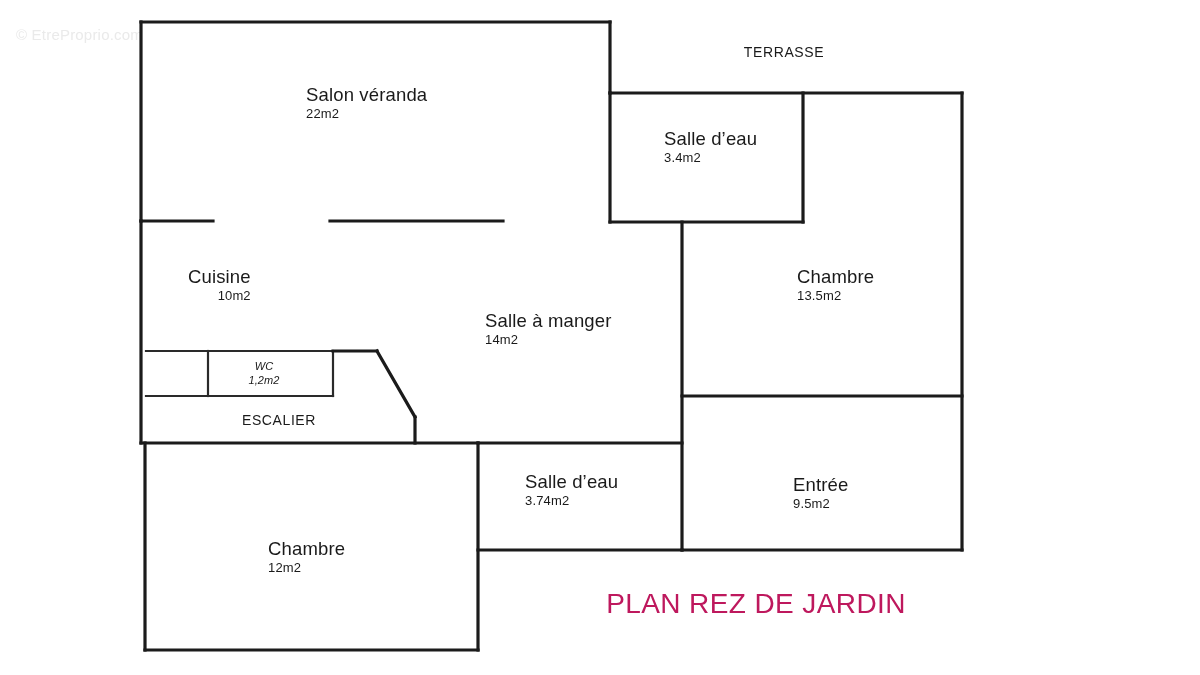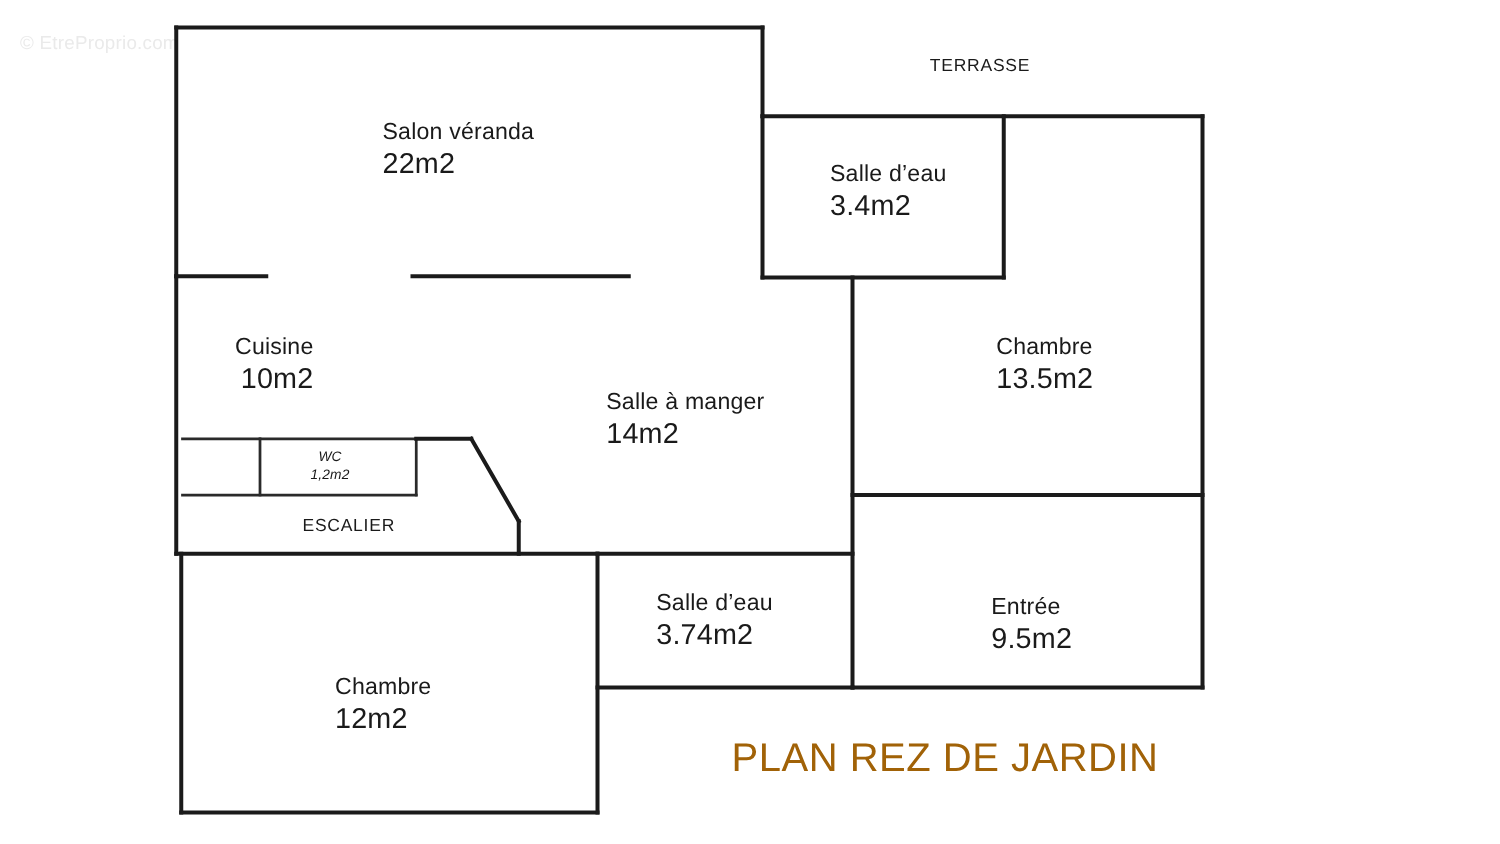--- a/index.html
+++ b/index.html
@@ -48,21 +48,21 @@
     white-space: nowrap;
     line-height: 1.25;
   }
   .label .name {
     display: block;
     font-size: 18.5px;
     letter-spacing: 0.15px;
   }
   .label .area {
     display: block;
-    font-size: 23px;
+    font-size: 13px;
     letter-spacing: 0.15px;
   }
   .label.small .name,
   .label.small .area {
     font-size: 11px;
     letter-spacing: 0.1px;
   }
   .label.caps .name {
     font-size: 14px;
     letter-spacing: 0.6px;
@@ -74,23 +74,23 @@
   #plan-title {
     position: absolute;
     left: 756px;
     top: 588px;
     transform: translateX(-50%);
     text-align: center;
     white-space: nowrap;
   }
   #plan-title .main {
     display: block;
-    font-size: 32px;
+    font-size: 28px;
     letter-spacing: 0.4px;
-    color: #a16207;
+    color: #be185d;
   }
   #plan-title .sub {
     display: block;
     font-size: 11.5px;
     margin-top: 4px;
     color: #1d1d1d;
   }
   #watermark {
     position: absolute;
     left: 16px;
@@ -150,21 +150,21 @@
 
     <path class="wall" d="M 145 443 L 145 650"></path>
     <path class="wall" d="M 145 650 L 478 650"></path>
     <path class="wall" d="M 478 443 L 478 650"></path>
 
     <path class="wall" d="M 478 550 L 682 550"></path>
     <path class="wall" d="M 682 550 L 962 550"></path>
 
   </svg>
 
-  <div class="label" style="left:306px; top:93px;">
+  <div class="label" style="left:306px; top:83px;">
     <span class="name">Salon véranda</span>
     <span class="area">22m2</span>
   </div>
 
   <div class="label caps centered" style="left:784px; top:44px;">
     <span class="name">TERRASSE</span>
   </div>
 
   <div class="label" style="left:664px; top:127px;">
     <span class="name">Salle d’eau</span>

